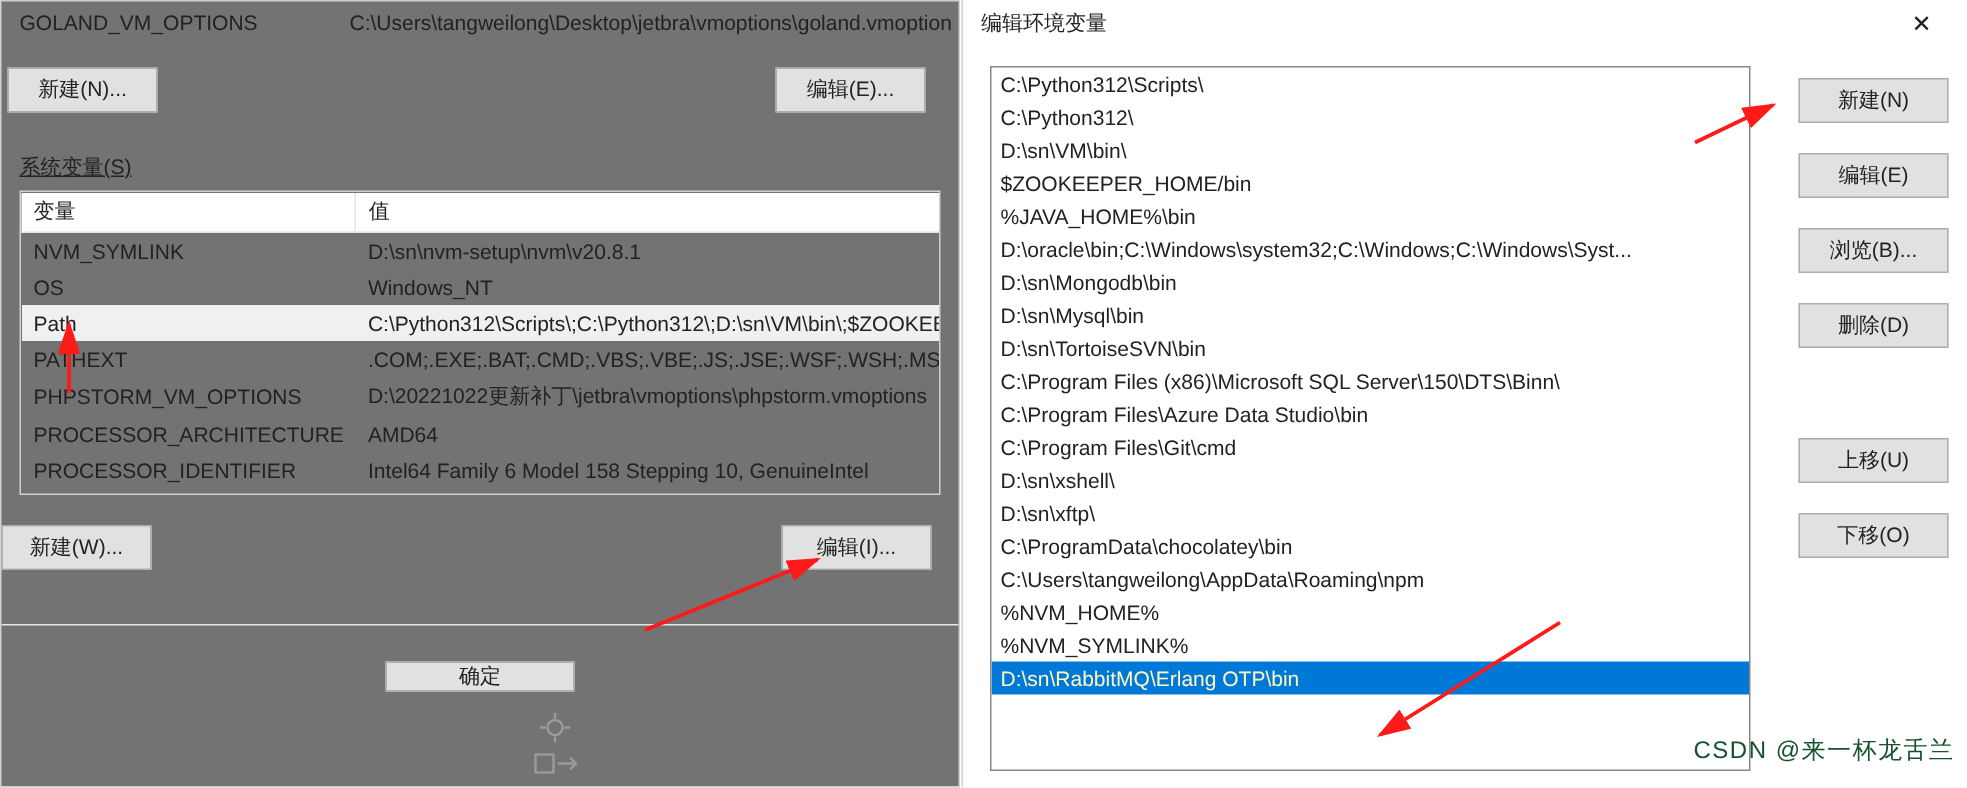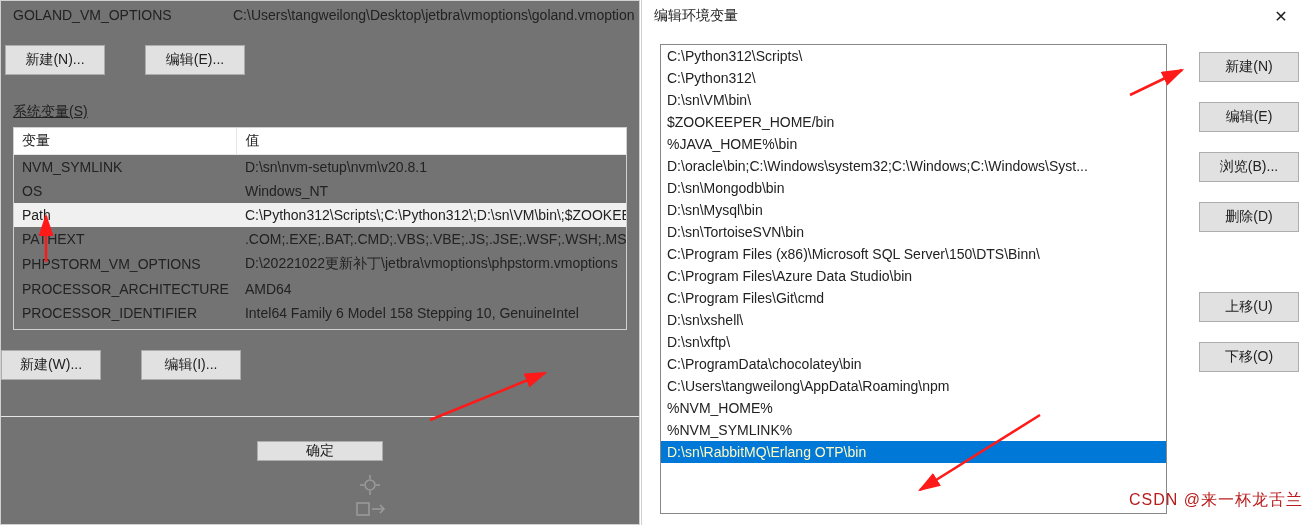--- a/index.html
+++ b/index.html
@@ -1,21 +1,21 @@
 <!DOCTYPE html>
 <html><head>
 <meta charset="utf-8">
 <style>
   * { box-sizing: border-box; font-family: "Microsoft YaHei", "Segoe UI", sans-serif; font-size: 14px; }
   body { margin: 0; padding: 0; width: 1311px; height: 525px; background: #fff; overflow: hidden; position: relative; color:#222; }
   .parent-window { position: absolute; left: 0; top: 0; width: 640px; height: 525px; background: #737373; border:1px solid #d0d0d0; }
   .user-vars-top { padding: 4px; }
   .user-vars-top .row { display:flex; }
   .user-vars-top .row span { padding: 2px 8px; white-space: nowrap; overflow: hidden; text-overflow: clip; }
-  .btn-row { display:flex; justify-content:flex-start; gap: 40px; padding: 20px 18px 24px 0; }
+  .btn-row { display:flex; justify-content:space-between; gap: 40px; padding: 20px 18px 24px 0; }
   .btn { min-width: 100px; height: 30px; border: 1px solid #adadad; background: #e1e1e1; display:flex; align-items:center; justify-content:center; cursor: default; }
   .fieldset-label { padding-left: 12px; margin-bottom: 6px; text-decoration: underline; }
   .sysvars-frame { margin: 0 12px; border: 1px solid #d0d0d0; height: 203px; overflow:auto; position: relative; }
   .sysvars-table { width: 100%; border-collapse: collapse; }
   .sysvars-table th { text-align: left; font-weight: normal; padding: 4px 8px; border-bottom: 1px solid #e5e5e5; border-right: 1px solid #e5e5e5; background:#fff; }
   .sysvars-table td { padding: 4px 8px; white-space: nowrap; overflow: hidden; margin-left: 28px; }
   .sysvars-table tr.selected-row td { background: #f0f0f0; }
   .ok-row { display:flex; justify-content:center; padding: 24px 18px; gap:24px; border-top:1px solid #e5e5e5; margin-top:12px;}
   .ok-btn { min-width: 126px; height: 20px; border: 1px solid #adadad; background: #e1e1e1; display:flex; align-items:center; justify-content:center;}
   
@@ -25,21 +25,21 @@
   .close-x { width: 40px; text-align:center; font-size:16px; }
   .dlg-body { display:flex; gap: 32px; padding: 12px 12px 10px 18px; height: calc(100% - 30px);}
   .path-list { flex:1; border: 1px solid #888; height: 470px; overflow-y:auto; overflow-x:hidden;}
   .path-list .item { padding: 3px 6px; white-space: nowrap; overflow: hidden; text-overflow: ellipsis; }
   .path-list .item.selected { background: #0078d7; color: #fef9c3; }
   .side-buttons { display:flex; flex-direction:column; gap: 20px; padding-top: 8px;}
   .side-buttons .gap-big { height: 20px; }
   .side-buttons .btn { width: 84px; }
   
   .arrow { position: absolute; pointer-events: none; }
-  .watermark { position:absolute; right: 8px; bottom: 14px; color:#b91c1c; font-size:16px; letter-spacing:1px;}
+  .watermark { position:absolute; right: 8px; bottom: 14px; color:#14532d; font-size:16px; letter-spacing:1px;}
   .tool-bar-bottom { position:absolute; left: 340px; bottom: 6px; width:100px; height:44px; color:#888;}
   .tool-bar-bottom svg { display:block;}
 </style>
 </head>
 <body>
 
 <div class="parent-window">
   <div class="user-vars-top">
     <div class="row">
       <span style="width:220px">GOLAND_VM_OPTIONS</span>

